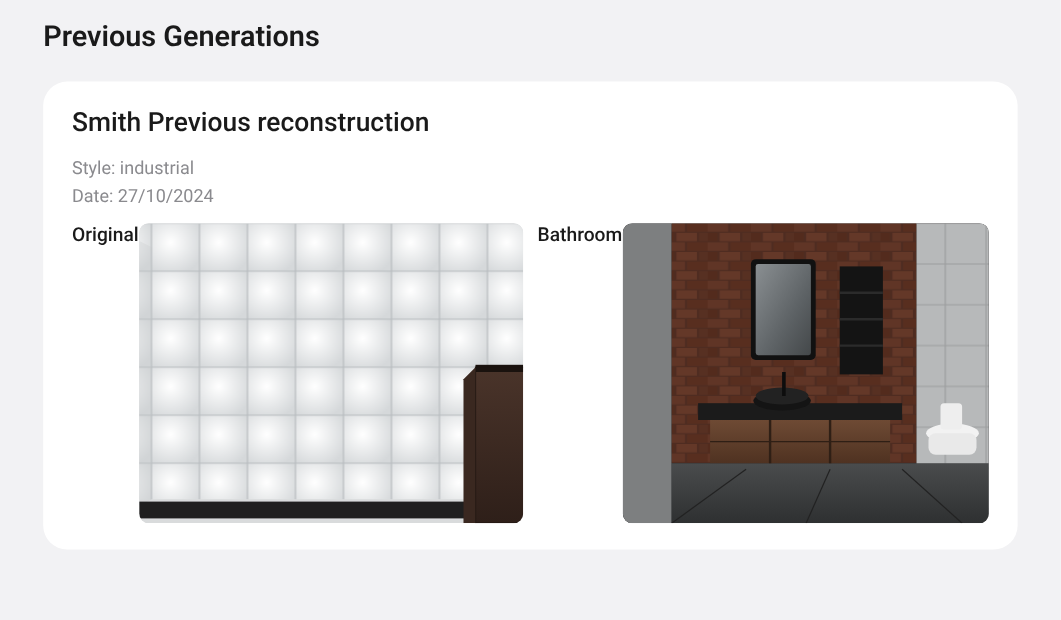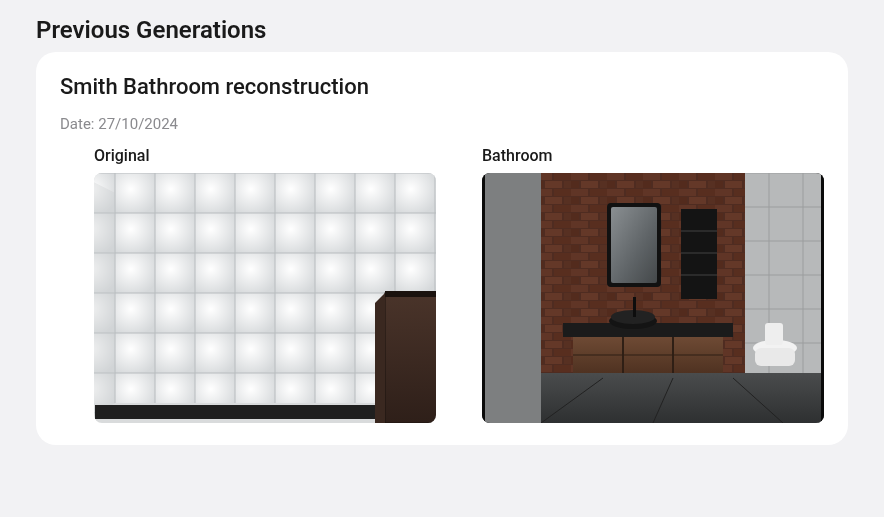--- a/index.html
+++ b/index.html
@@ -8,21 +8,21 @@
       background: #f2f2f4;
       width: 884px;
       height: 517px;
       overflow: hidden;
       padding: 16px 36px 20px 36px;
     }
     .section-title {
       font-size: 24px;
       font-weight: 600;
       color: #1a1a1a;
-      margin-bottom: 8px;
+      margin-bottom: 24px;
     }
     .card {
       background: #fff;
       border-radius: 20px;
       padding: 22px 24px;
     }
     .card-title {
       font-size: 22px;
       font-weight: 500;
       color: #1a1a1a;
@@ -34,22 +34,21 @@
       line-height: 1.55;
       margin-bottom: 10px;
     }
     .panels {
       display: flex;
       gap: 12px;
     }
     .panel {
       flex: 1;
       display: flex;
-      flex-direction: column;
-      margin-left: 34px;
+      flex-direction: row;
     }
     .panel-label {
       font-size: 16px;
       font-weight: 500;
       color: #1a1a1a;
       margin-bottom: 8px;
     }
     .panel-img {
       width: 100%;
       height: 250px;
@@ -58,22 +57,23 @@
       position: relative;
     }
     svg.scene { width: 100%; height: 100%; display: block; }
   </style>
 </head>
 <body>
 
 <h2 class="section-title">Previous Generations</h2>
 
 <div class="card">
-  <h3 class="card-title">Smith Bathroom reconstruction</h3>
+  <h3 class="card-title">Smith Previous reconstruction</h3>
   <div class="meta">
+    <div>Style: industrial</div>
     <div>Date: 27/10/2024</div>
   </div>
 
   <div class="panels">
 
     <div class="panel">
       <div class="panel-label">Original</div>
       <div class="panel-img">
         <svg class="scene" viewBox="0 0 380 250" preserveAspectRatio="xMidYMid slice">
           <defs>

